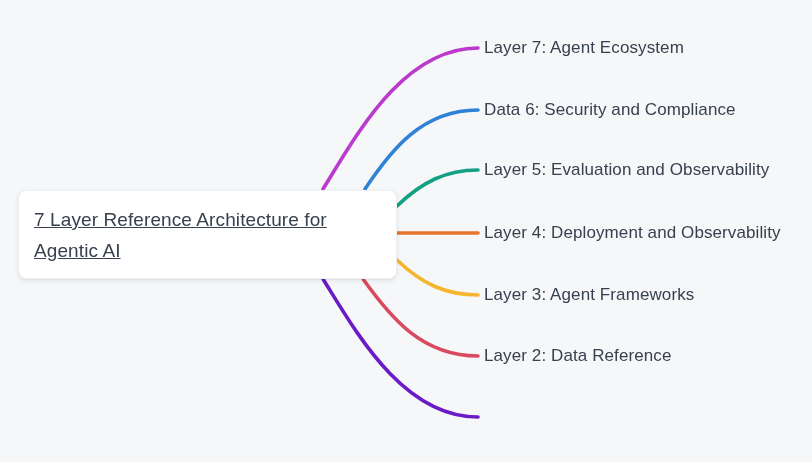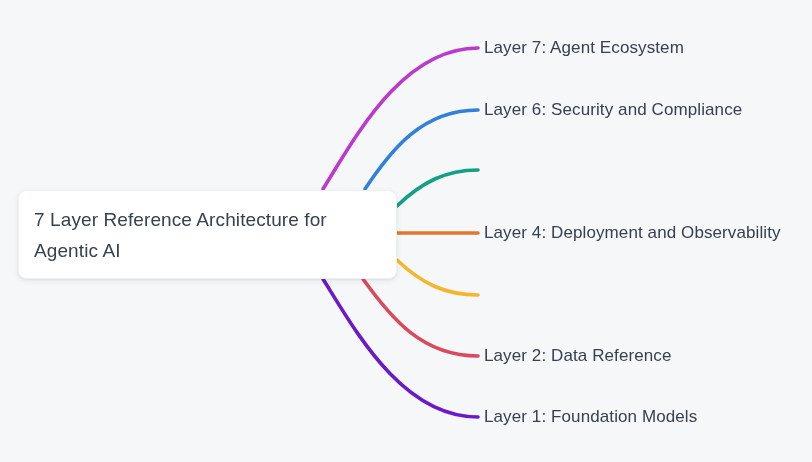--- a/index.html
+++ b/index.html
@@ -42,20 +42,21 @@
     align-items: center;
     padding: 0 15px;
     z-index: 2;
   }
   .root-title {
     font-size: 19px;
     line-height: 31px;
     font-weight: 500;
     color: #38414f;
     letter-spacing: .1px;
+    text-decoration: underline;
   }
   .branch-label {
     position: absolute;
     left: 484px;
     height: 24px;
     line-height: 24px;
     font-size: 17px;
     font-weight: 400;
     color: #38414f;
     letter-spacing: .1px;
@@ -76,18 +77,19 @@
       <path d="M 397 260 C 422 284, 446 295, 478 295" stroke="#f5b52e"></path>
       <path d="M 363 279 C 391 318, 422 356, 478 356" stroke="#d84a5f"></path>
       <path d="M 323 279 C 355 330, 402 417, 478 417" stroke="#6a1ac6"></path>
     </svg>
 
   <div class="root-node">
     <div class="root-title">7 Layer Reference Architecture for Agentic AI</div>
   </div>
 
   <div class="branch-label" style="top:36px">Layer 7: Agent Ecosystem</div>
-  <div class="branch-label" style="top:98px">Layer 6: Security and Compliance</div>
+  <div class="branch-label" style="top:98px">Data 6: Security and Compliance</div>
+  <div class="branch-label" style="top:158px">Layer 5: Evaluation and Observability</div>
   <div class="branch-label" style="top:221px">Layer 4: Deployment and Observability</div>
+  <div class="branch-label" style="top:283px">Layer 3: Agent Frameworks</div>
   <div class="branch-label" style="top:344px">Layer 2: Data Reference</div>
-  <div class="branch-label" style="top:405px">Layer 1: Foundation Models</div>
 
 </div>
 
 </body></html>

